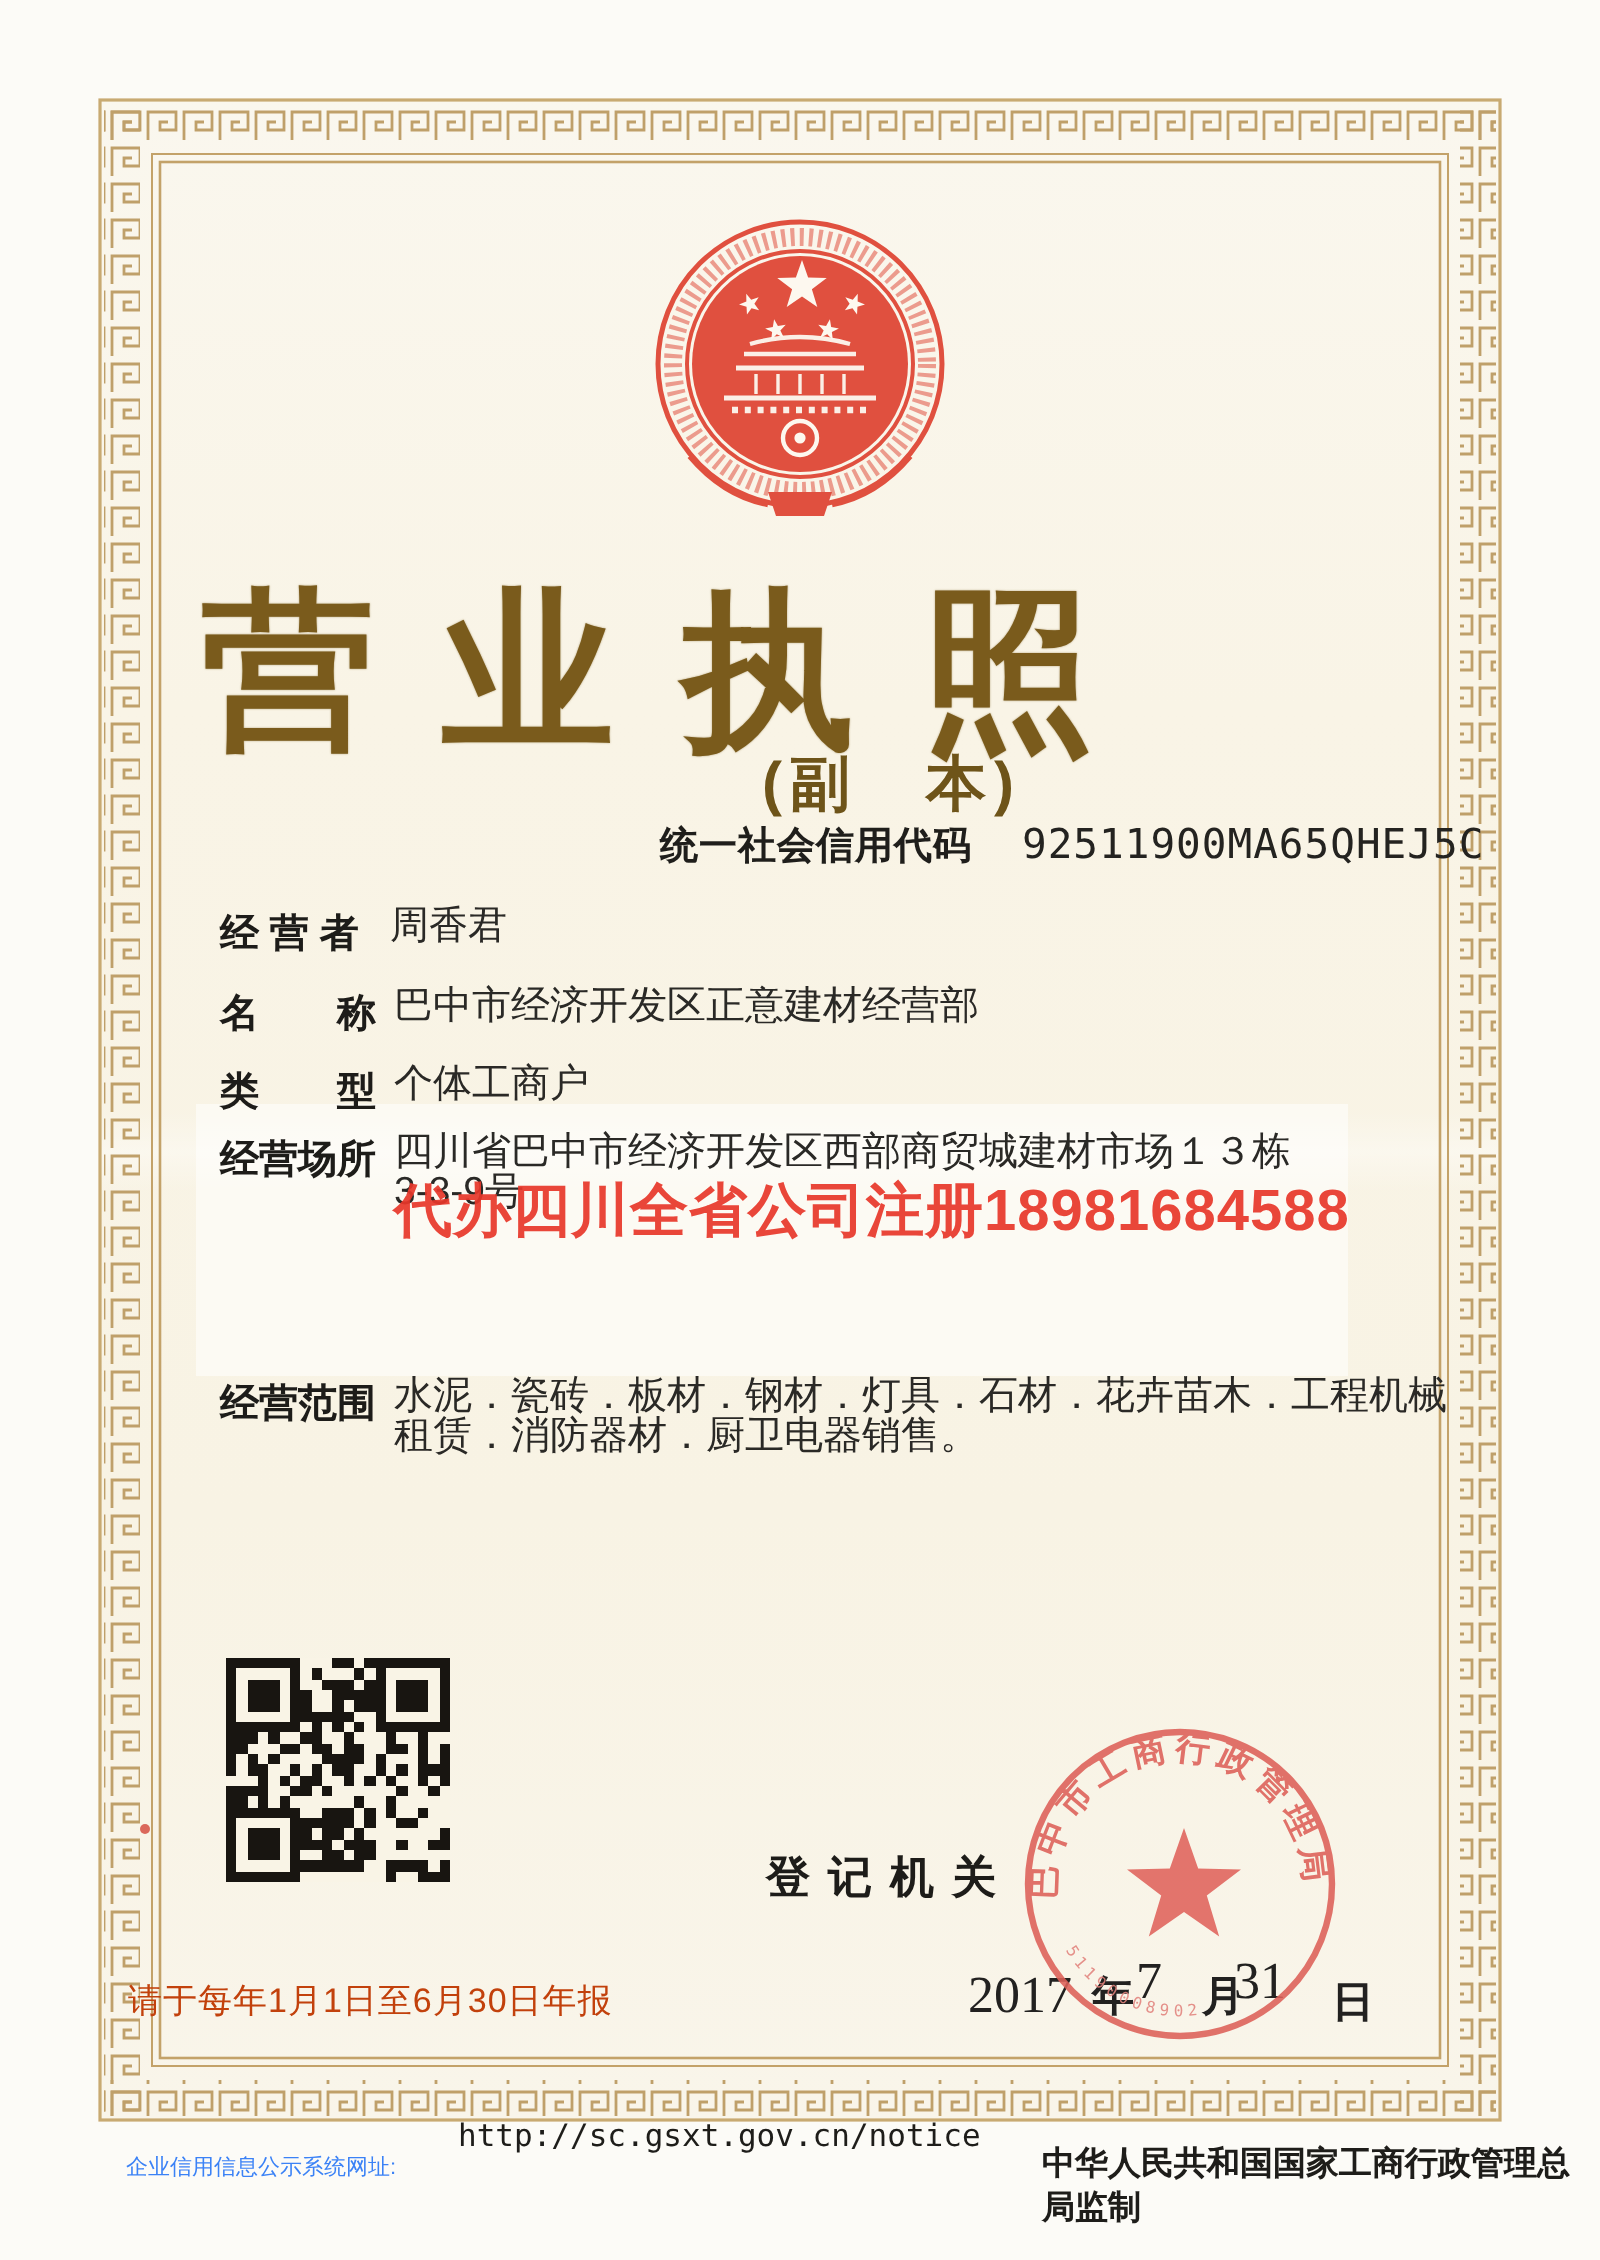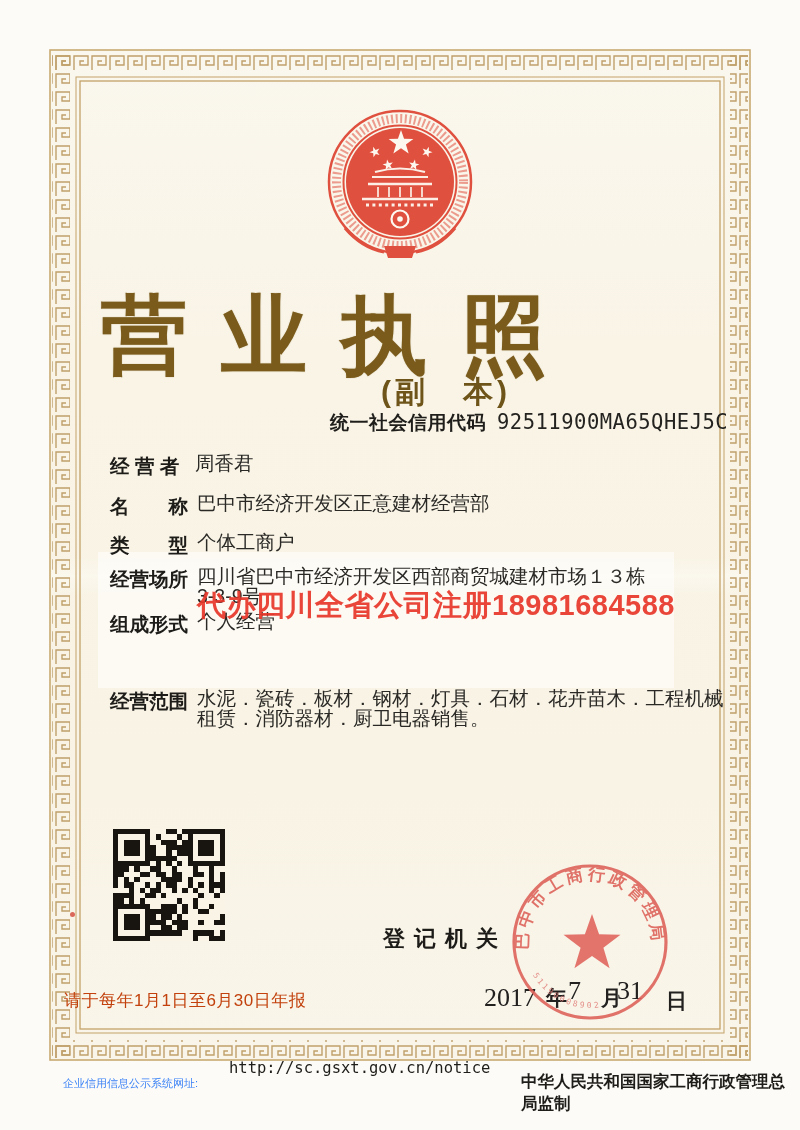--- a/index.html
+++ b/index.html
@@ -26,21 +26,21 @@
     text-shadow:0 0 1px rgba(122,91,28,.6);
   }
   .subtitle{
     position:absolute;left:0;top:372px;width:800px;text-align:center;
     font-size:30px;font-weight:bold;color:#6e5419;letter-spacing:4px;padding-left:46px;
   }
   .credit-line{position:absolute;left:330px;top:410px;display:flex;align-items:baseline;}
   .credit-label{font-size:19px;font-weight:bold;color:#1f1e1b;letter-spacing:.5px;}
   .credit-code{
     font-family:"DejaVu Sans Mono","Liberation Mono",monospace;
-    font-size:20.5px;color:#242320;margin-left:11px;letter-spacing:.5px;
+    font-size:20.5px;color:#242320;margin-left:25px;letter-spacing:.5px;
   }
   .field-row{position:absolute;left:110px;width:580px;display:flex;align-items:flex-start;}
   .field-label{
     flex:0 0 76px;font-size:19.5px;font-weight:bold;color:#1d1c19;
     white-space:pre;letter-spacing:0;
   }
   .field-value{
     margin-left:9px;font-size:19.5px;color:#2a2926;line-height:20px;white-space:pre;
   }
   .watermark{
@@ -150,24 +150,20 @@
     <span class="field-value">巴中市经济开发区正意建材经营部</span>
   </div>
   <div class="field-row" style="top:532px">
     <span class="field-label">类　　型</span>
     <span class="field-value">个体工商户</span>
   </div>
   <div class="field-row" style="top:566px">
     <span class="field-label">经营场所</span>
     <span class="field-value"><span>四川省巴中市经济开发区西部商贸城建材市场１３栋</span><br><span>3-3-9号</span></span>
   </div>
-  <div class="field-row" style="top:611px">
-    <span class="field-label">组成形式</span>
-    <span class="field-value">个人经营</span>
-  </div>
   <div class="field-row" style="top:688px">
     <span class="field-label">经营范围</span>
     <span class="field-value"><span>水泥．瓷砖．板材．钢材．灯具．石材．花卉苗木．工程机械</span><br><span>租赁．消防器材．厨卫电器销售。</span></span>
   </div>
 
   <div class="watermark">代办四川全省公司注册18981684588</div>
 
   <div class="qr">
       <div class="qm on"></div>
       <div class="qm on"></div>

